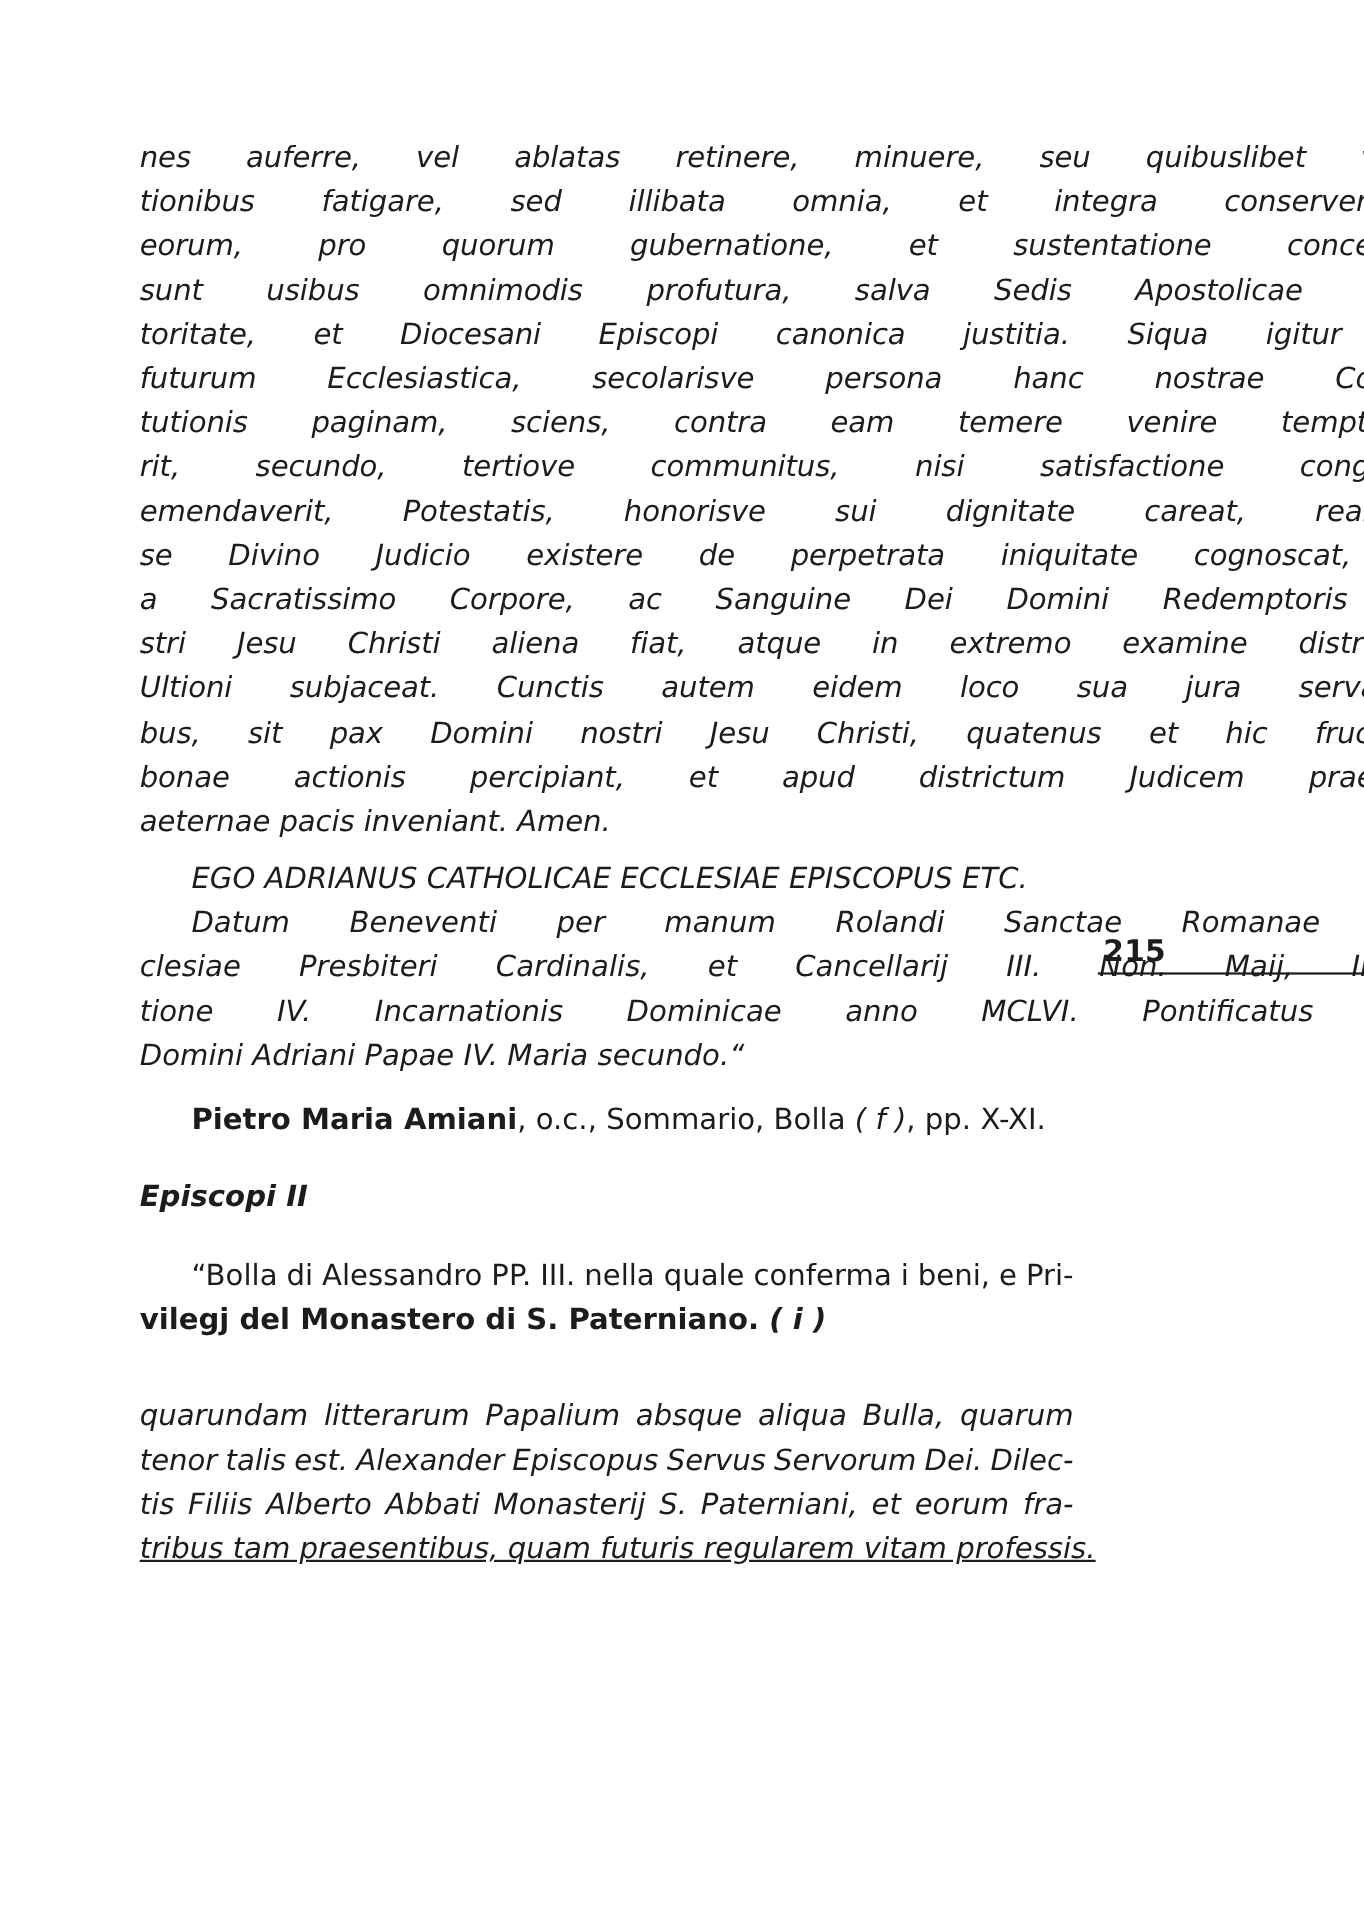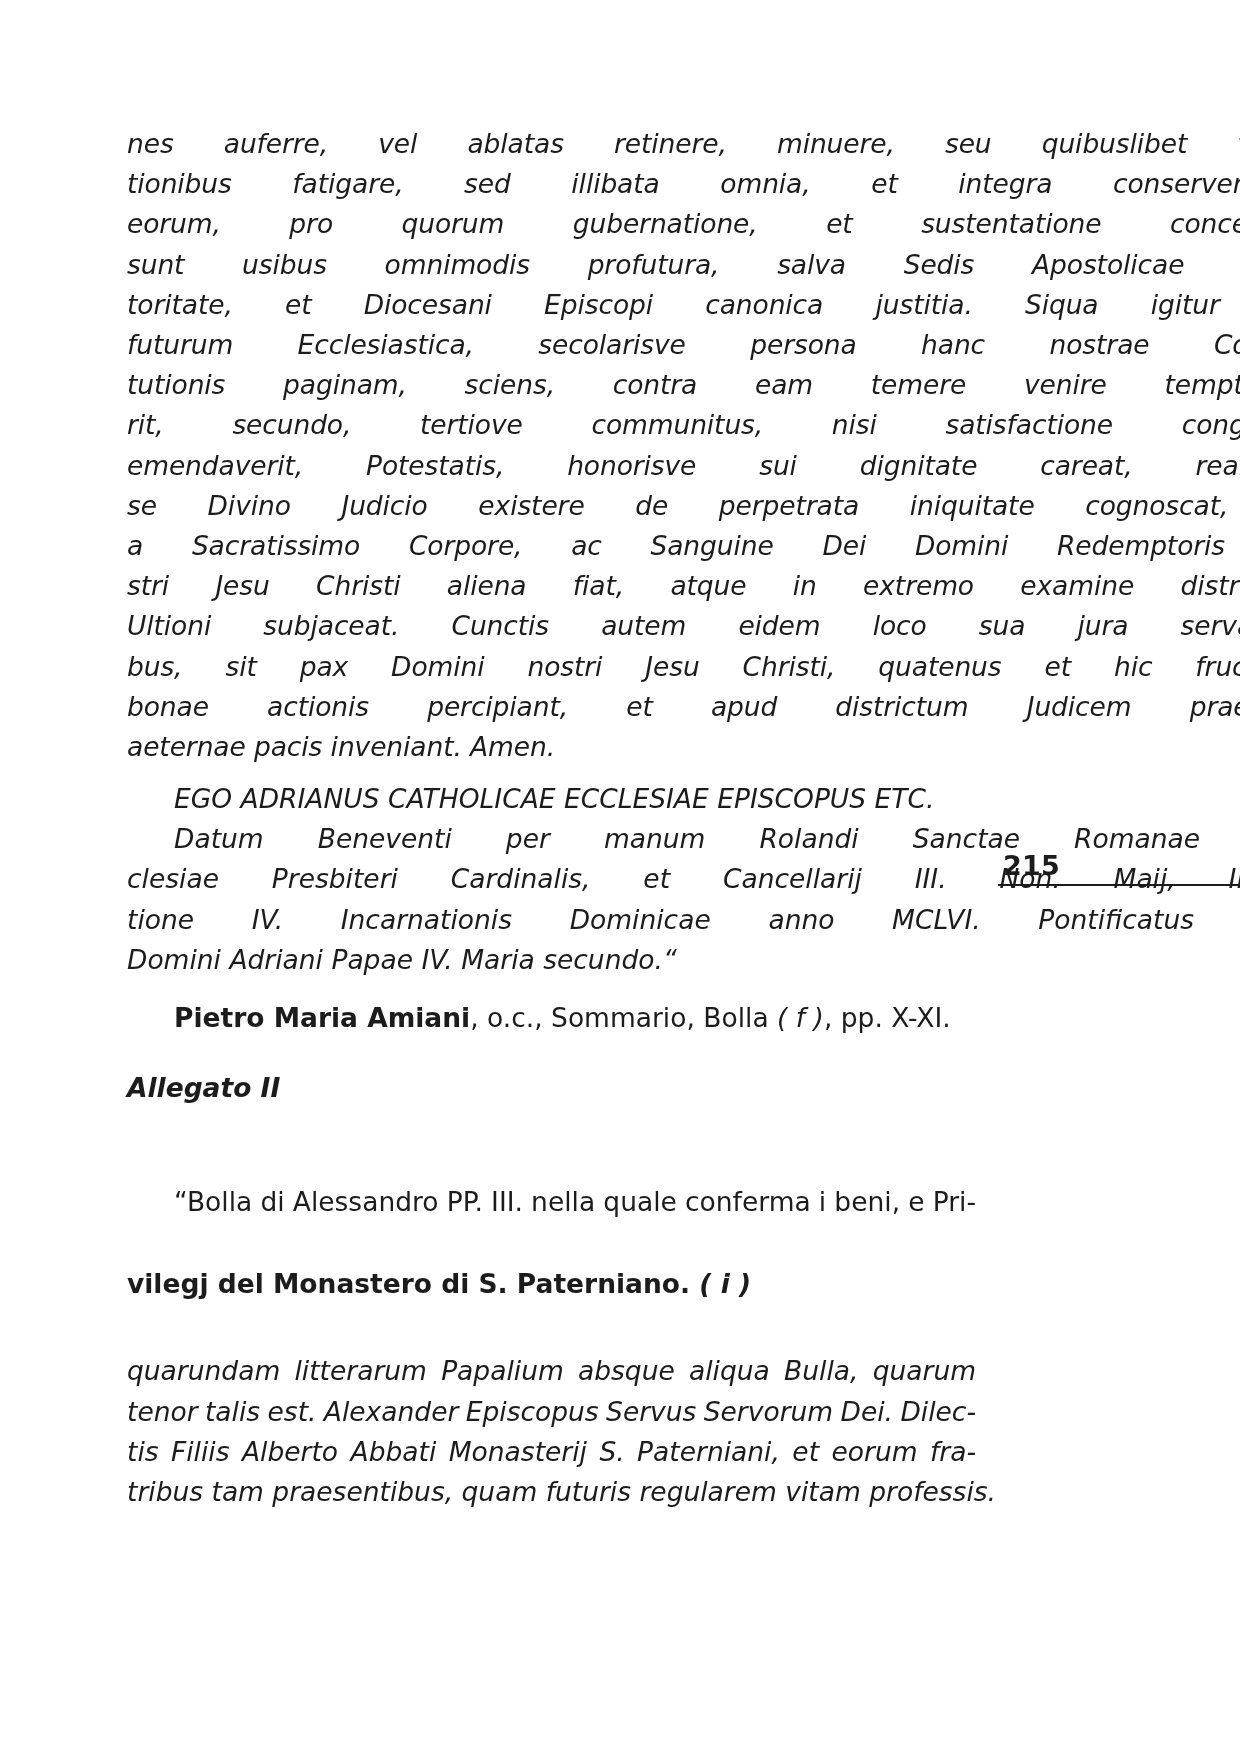--- a/index.html
+++ b/index.html
@@ -122,21 +122,20 @@
     left: 127px;
     top: 1140px;
     width: 849px;
   }
   .roman-line {
     font-size: 26.5px;
     line-height: 40.2px;
     white-space: nowrap;
     text-align: justify;
     display: block;
-    margin-top: 42px;
   }
   .roman-line::after {
     content: "";
     display: inline-block;
     width: 100%;
     height: 0;
   }
   .roman-line.last::after { content: none; }
   .roman-line.indent { padding-left: 47px; }
   .roman-line.last { text-align: left; font-weight: bold; }
@@ -150,21 +149,21 @@
     text-align: justify;
     display: block;
   }
   .latin-line::after {
     content: "";
     display: inline-block;
     width: 100%;
     height: 0;
   }
   .latin-line.last::after { content: none; }
-  .latin-line.last { text-align: center; }
+  .latin-line.last { text-align: center; text-decoration: underline; }
   .latin-line.indent { padding-left: 47px; }
   .latin-line .rom { font-style: normal; }
 
   
   .folio {
     position: absolute;
     right: 0px;
     top: 850px;
     width: 250px;
     text-align: left;
@@ -223,21 +222,21 @@
         <span class="ln indent" style="word-spacing: 45.629px;">Datum Beneventi per manum Rolandi Sanctae Romanae Ec-</span>
         <span class="ln" style="word-spacing: 44.408px;">clesiae Presbiteri Cardinalis, et Cancellarij III. Non. Maij, Indic-</span>
         <span class="ln" style="word-spacing: 49.239px;">tione IV. Incarnationis Dominicae anno MCLVI. Pontificatus vero</span>
         <span class="ln last">Domini Adriani Papae IV. Maria secundo.“</span>
       </div>
     <div class="citation">
       <b>Pietro Maria Amiani</b><span>, o.c., Sommario, Bolla </span><i>( f )</i><span>, pp. X-XI.</span>
     </div>
   </div>
 
-  <div class="allegato">Allegato II</div>
+  <div class="allegato">Episcopi II</div>
 
   <div class="final-block">
     <div id="finalIntro">
         <span class="roman-line indent" style="word-spacing: -0.274px;">“Bolla di Alessandro PP. III. nella quale conferma i beni, e Pri-</span>
         <span class="roman-line last">vilegj del Monastero di S. Paterniano. <i>( i )</i></span>
       </div>
     <div id="finalLatin">
         <span class="latin-line" style="word-spacing: 5.807px; margin-top: 47px;">quarundam litterarum Papalium absque aliqua Bulla, quarum</span>
         <span class="latin-line" style="word-spacing: -1.043px;">tenor talis est. Alexander Episcopus Servus Servorum Dei. Dilec-</span>
         <span class="latin-line" style="word-spacing: 4.026px;">tis Filiis Alberto Abbati Monasterij S. Paterniani, et eorum fra-</span>

